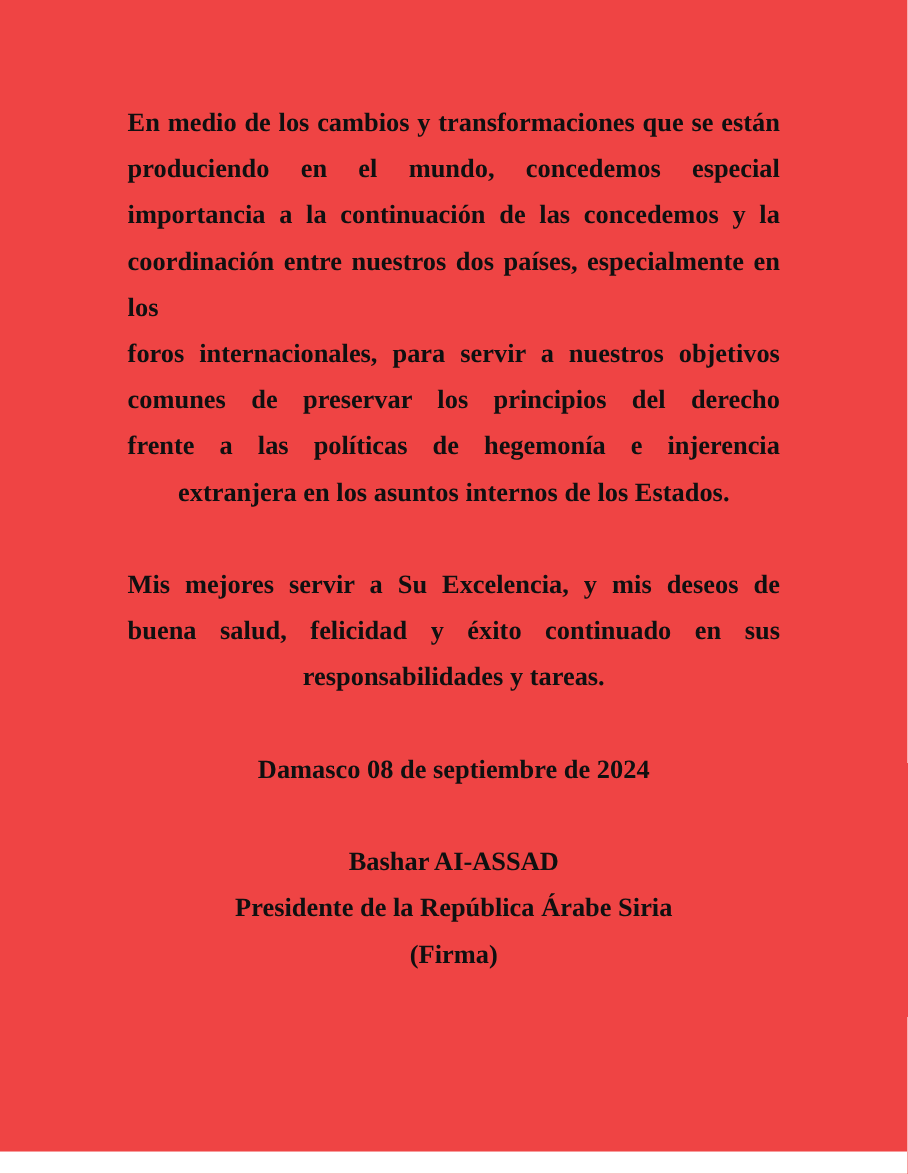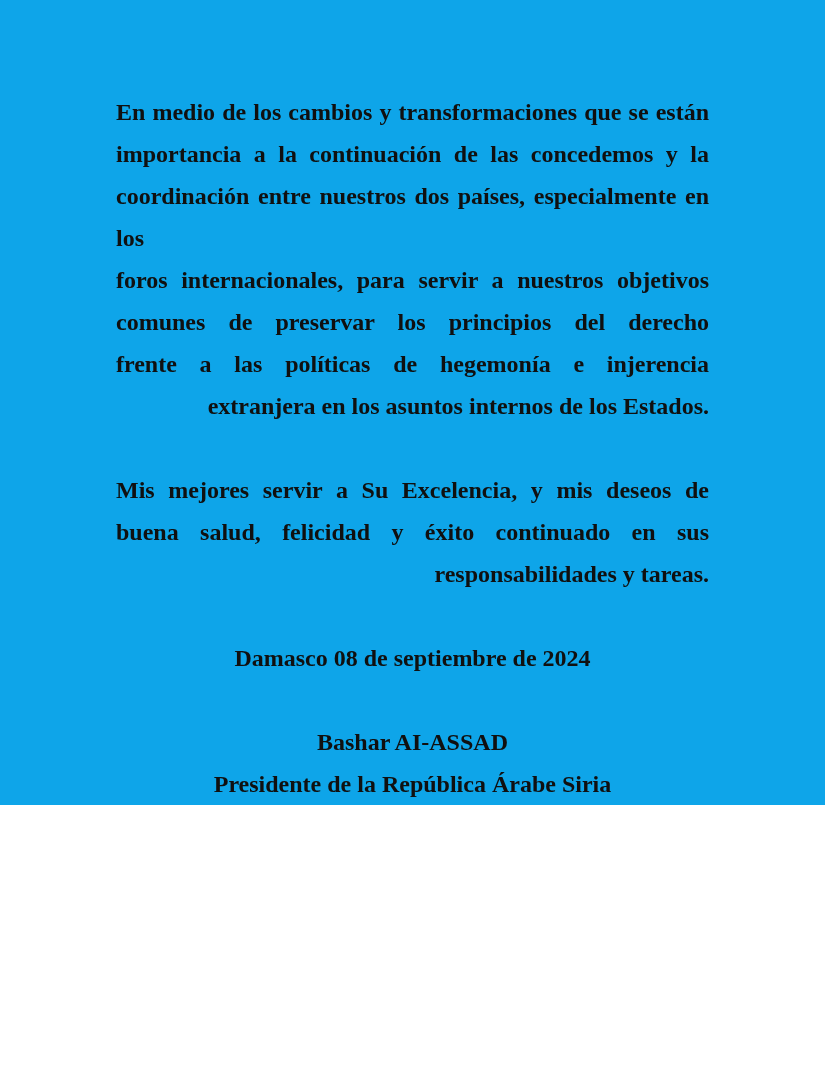--- a/index.html
+++ b/index.html
@@ -3,52 +3,53 @@
 <meta charset="utf-8">
 <style>
   html, body {
     margin: 0;
     padding: 0;
     background: #ffffff;
   }
   .page {
     position: relative;
     width: 825px;
-    height: 805px;
+    height: 1047px;
     box-sizing: border-box;
-    background: #0ea5e9;
+    background: #ef4444;
     color: #101010;
     font-family: "Liberation Serif", "DejaVu Serif", serif;
     font-weight: bold;
     font-size: 24px;
     line-height: 42px;
     padding: 91px 116px 0 116px;
     overflow: hidden;
   }
   .block {
     margin: 0 0 42px 0;
   }
   .line-just {
     text-align: justify;
     text-align-last: justify;
   }
   .line-end {
-    text-align: right;
+    text-align: center;
   }
   .sig-line {
     text-align: center;
   }
 </style>
 </head>
 <body>
 
 <div class="page">
 
   <div class="block">
       <div class="line-just">En medio de los cambios y transformaciones que se están</div>
+      <div class="line-just">produciendo en el mundo, concedemos especial</div>
       <div class="line-just">importancia a la continuación de las concedemos y la</div>
       <div class="line-just">coordinación entre nuestros dos países, especialmente en los</div>
       <div class="line-just">foros internacionales, para servir a nuestros objetivos</div>
       <div class="line-just">comunes de preservar los principios del derecho</div>
       <div class="line-just">frente a las políticas de hegemonía e injerencia</div>
       <div class="line-end">extranjera en los asuntos internos de los Estados.</div>
     </div>
 
   <div class="block">
       <div class="line-just">Mis mejores servir a Su Excelencia, y mis deseos de</div>

